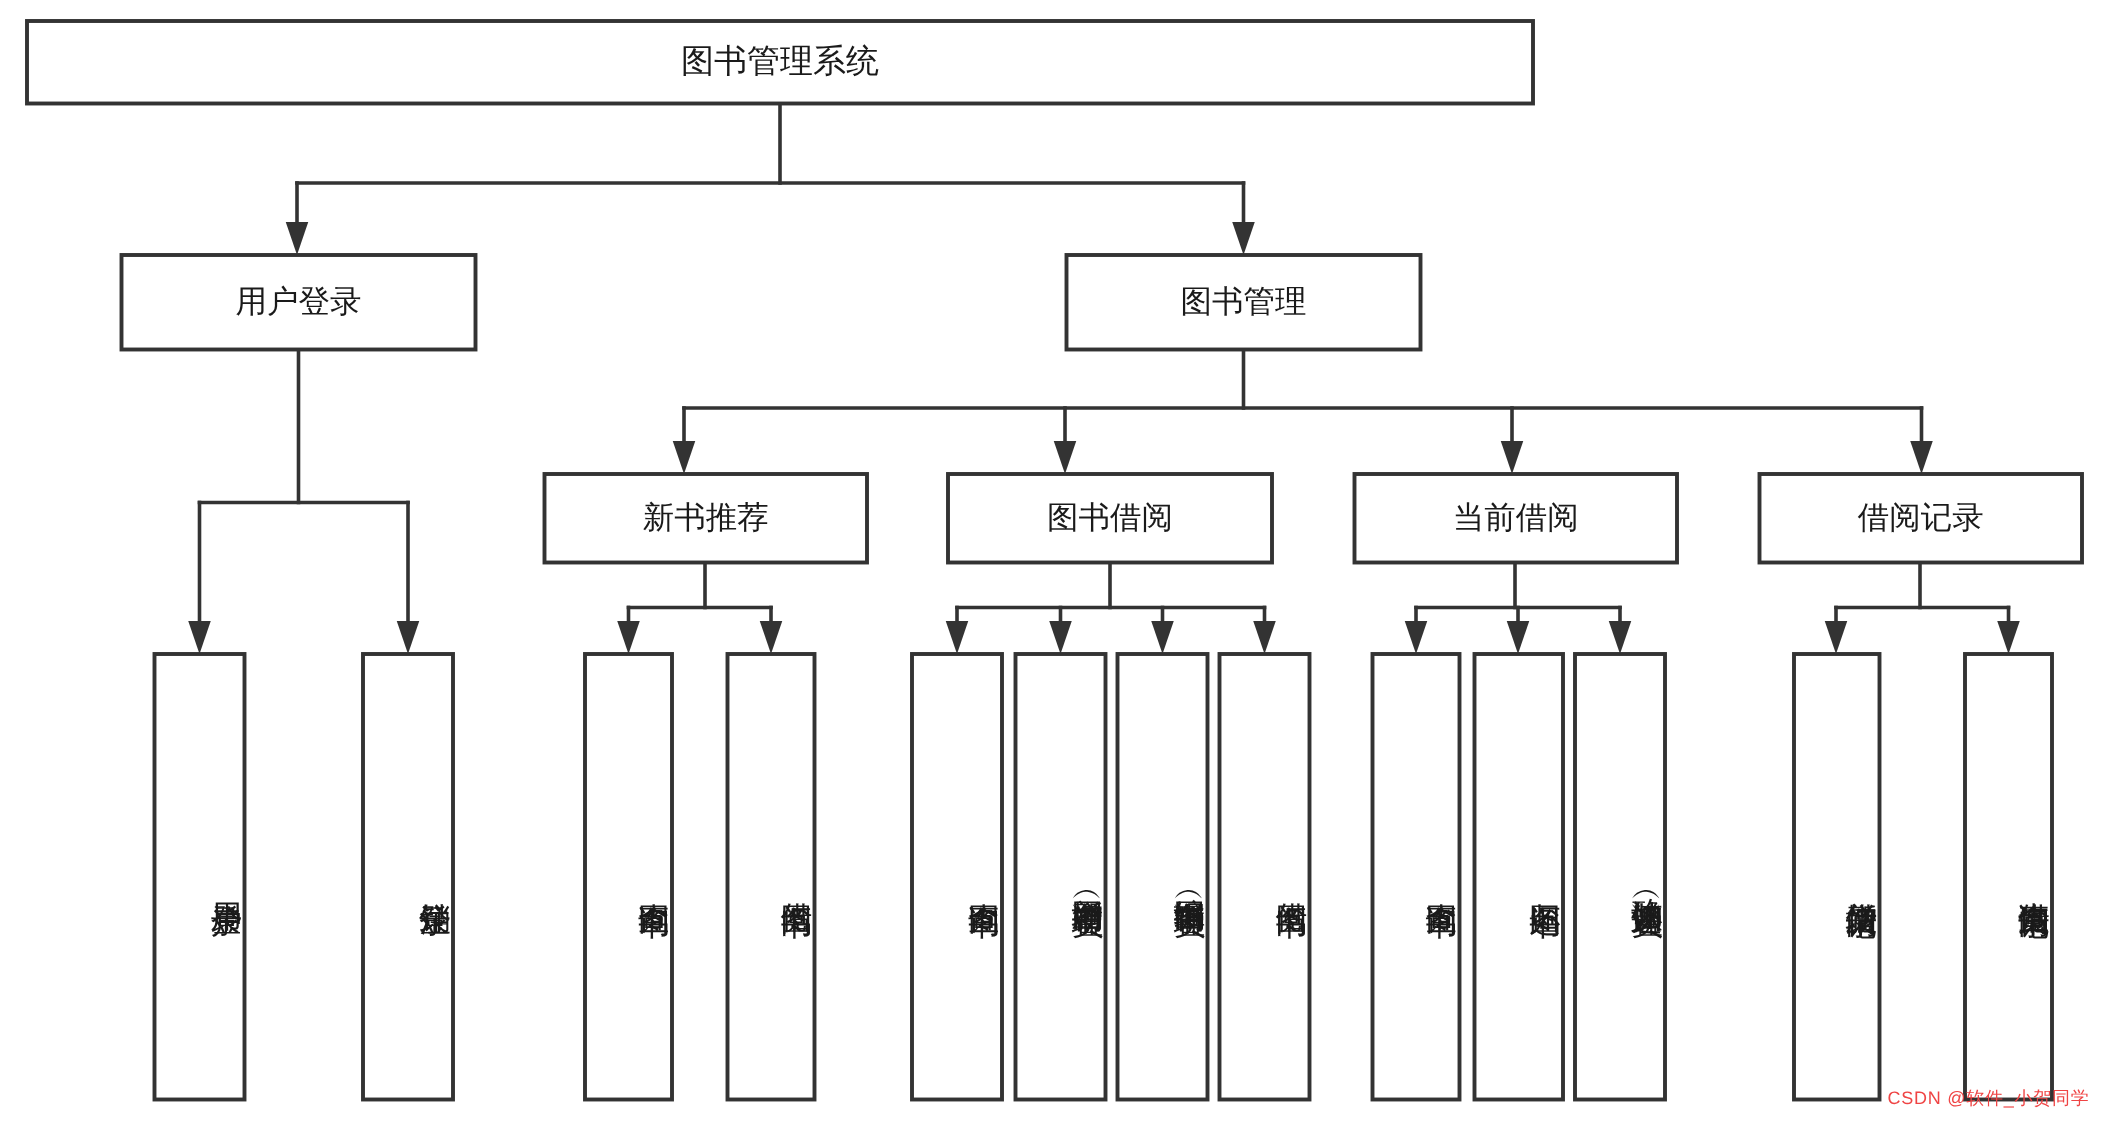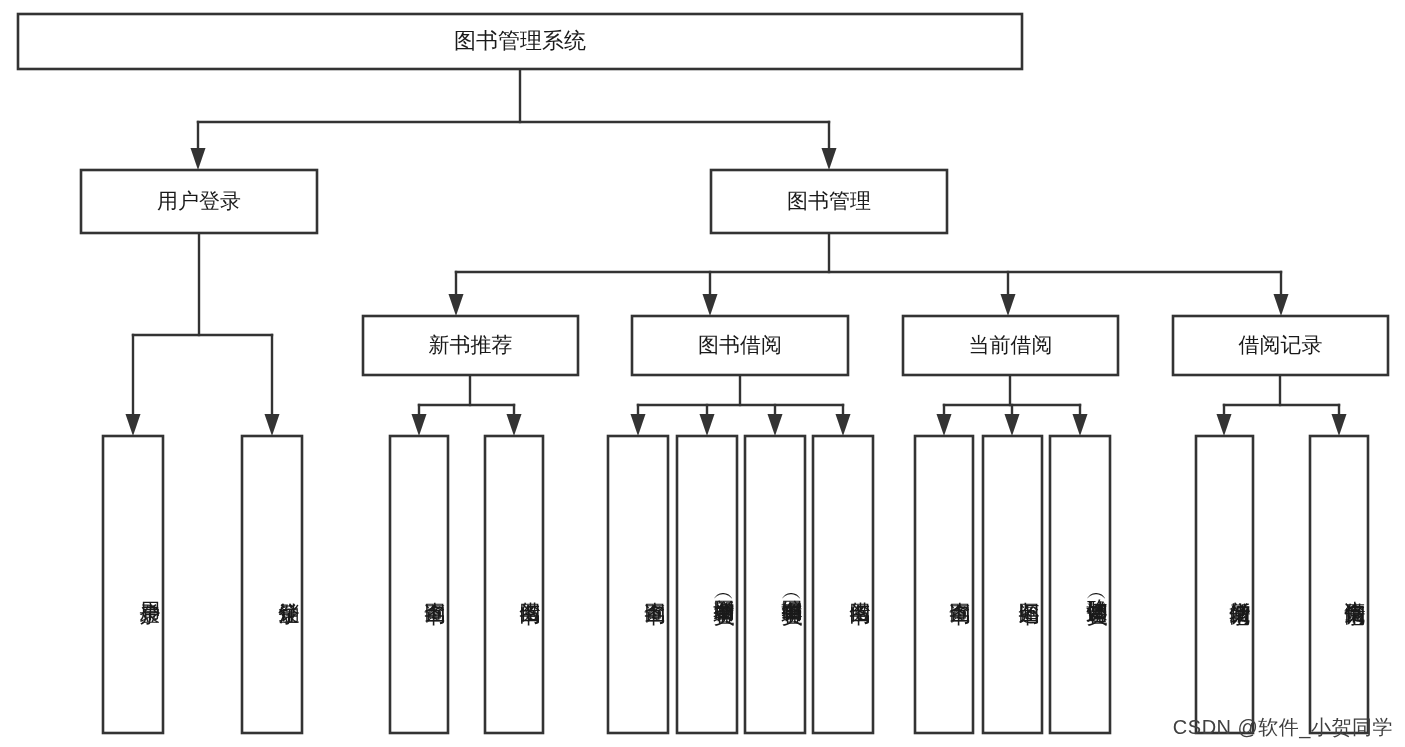--- a/index.html
+++ b/index.html
@@ -67,22 +67,22 @@
     justify-content: center;
     box-sizing: border-box;
     pointer-events: none;
     user-select: none;
   }
   .watermark {
     position: absolute;
     right: 12px;
     bottom: 6px;
     font-family: "Liberation Sans", "DejaVu Sans", sans-serif;
-    font-size: 20px;
-    color: #404040;
+    font-size: 12px;
+    color: #ef4444;
     letter-spacing: 0.5px;
     white-space: nowrap;
   }
 </style>
 </head>
 <body>
 
 <div id="diagram-root">
 
   <svg id="flow" viewBox="0 0 1405 747">

